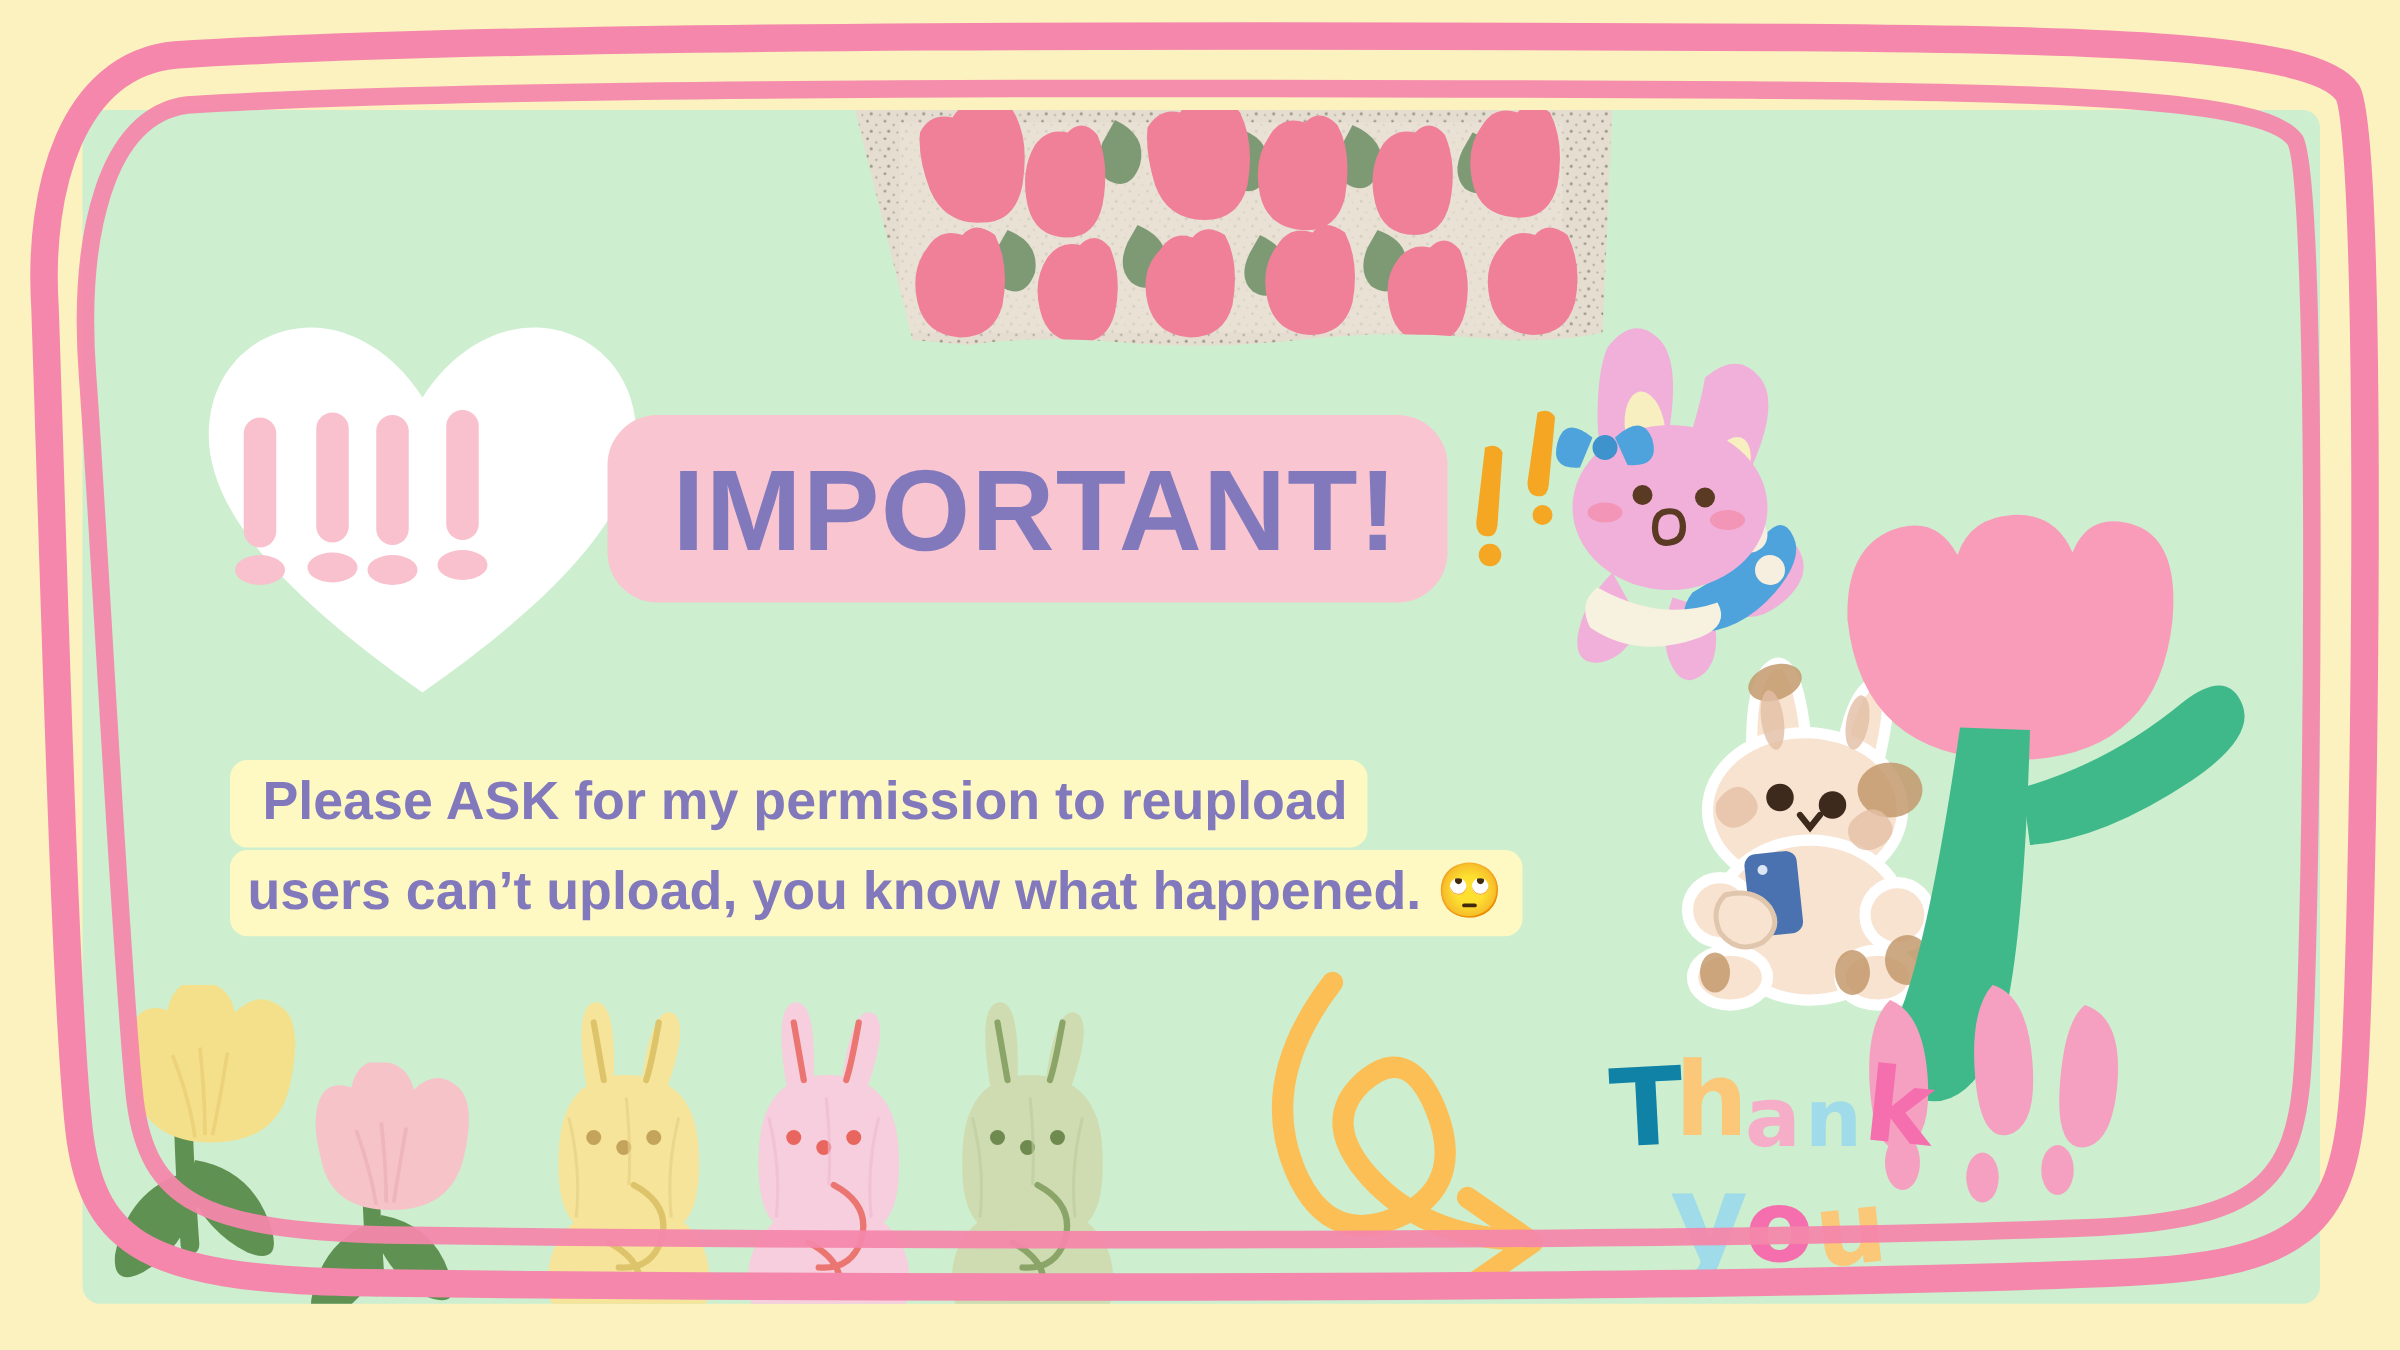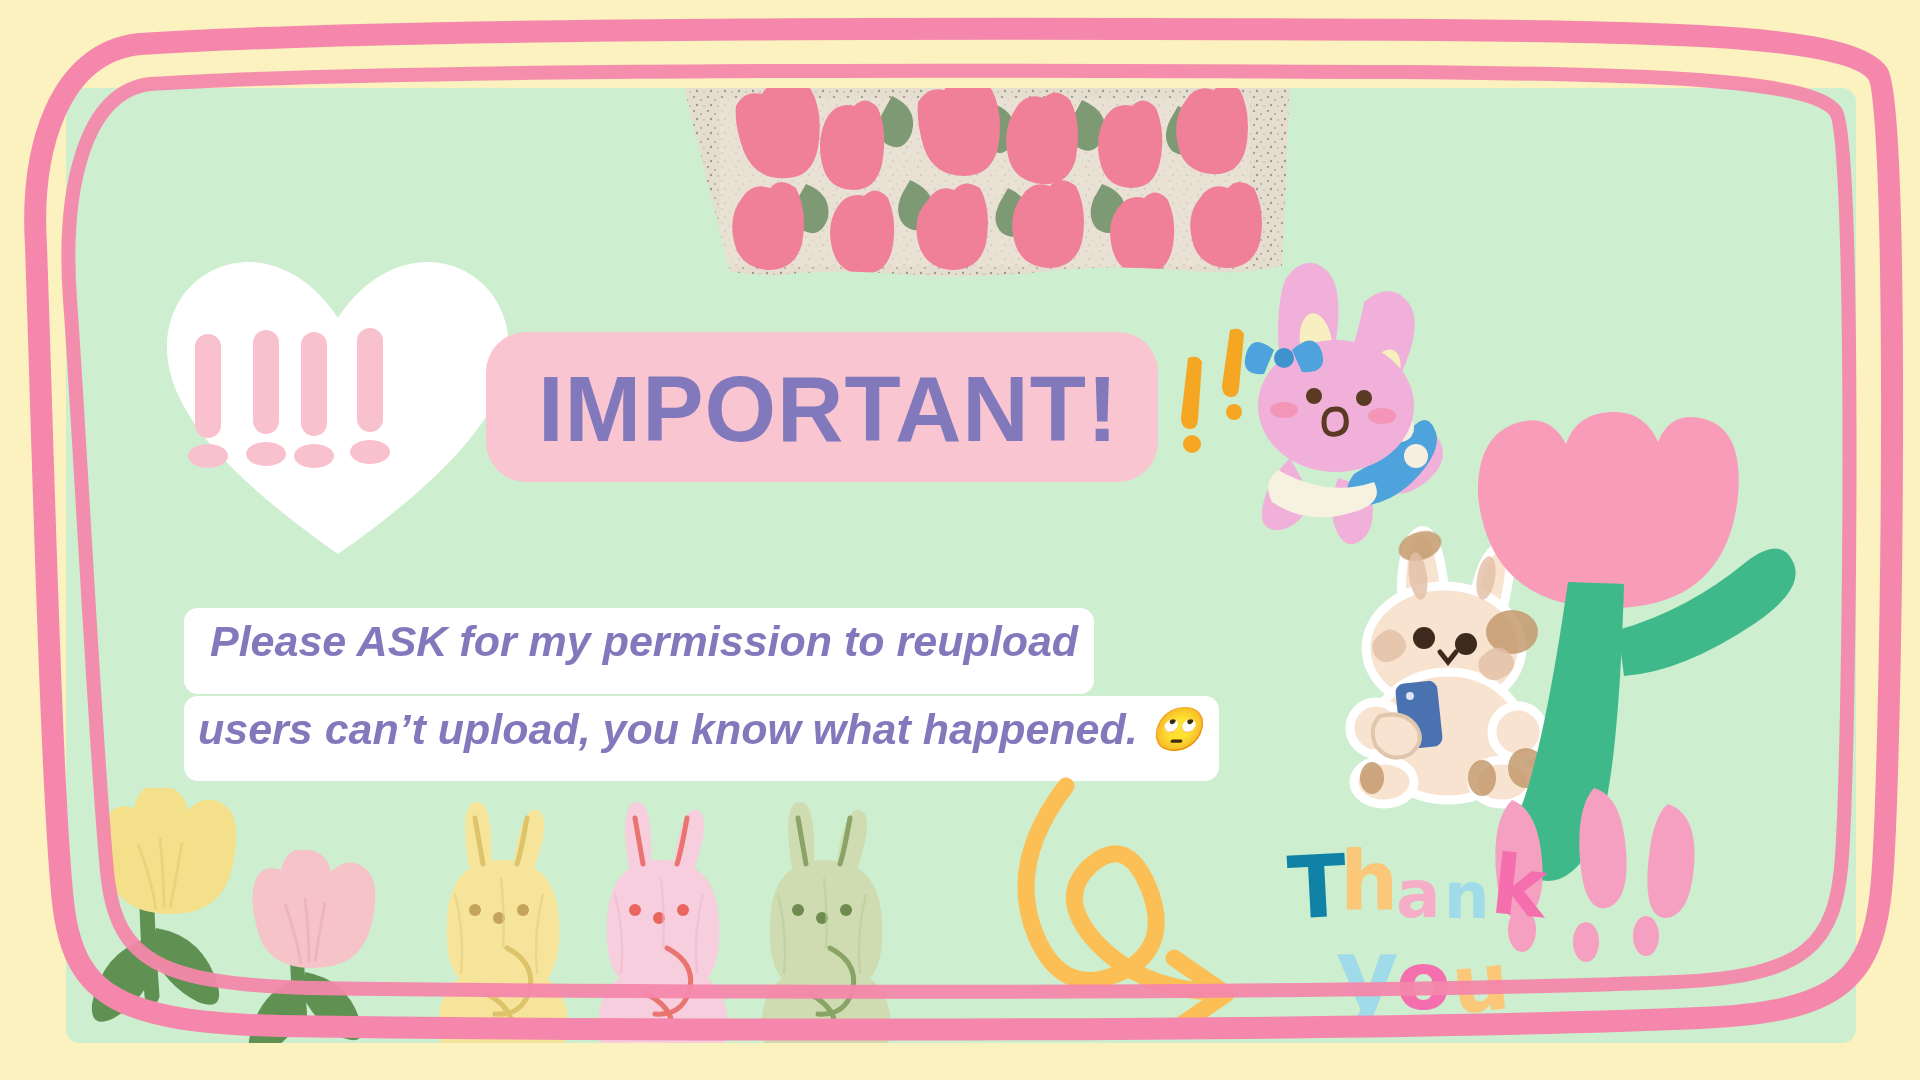--- a/index.html
+++ b/index.html
@@ -36,22 +36,22 @@
     font-size:92px;font-weight:bold;color:#8279bd;letter-spacing:1px;
     line-height:1;
   }
 
   
   .para{
     position:absolute;left:118px;top:520px;width:1040px;
     font-size:43px;font-weight:bold;color:#8279bd;line-height:1.34;
   }
   .para .ln{
-    display:inline-block;background:#ffffff;border-radius:14px;
-    padding:5px 16px 23px 14px;margin:0 0 2px 0;white-space:pre;font-style:italic;
+    display:inline-block;background:#fef9c3;border-radius:14px;
+    padding:5px 16px 7px 14px;margin:0 0 2px 0;white-space:pre;
   }
 
   
   .ty{position:absolute;left:1222px;top:750px;width:300px;height:220px;}
   .ty span{
     position:absolute;font-weight:bold;font-family:"DejaVu Sans",sans-serif;
     line-height:1;
   }
 
   .sticker{position:absolute;}

